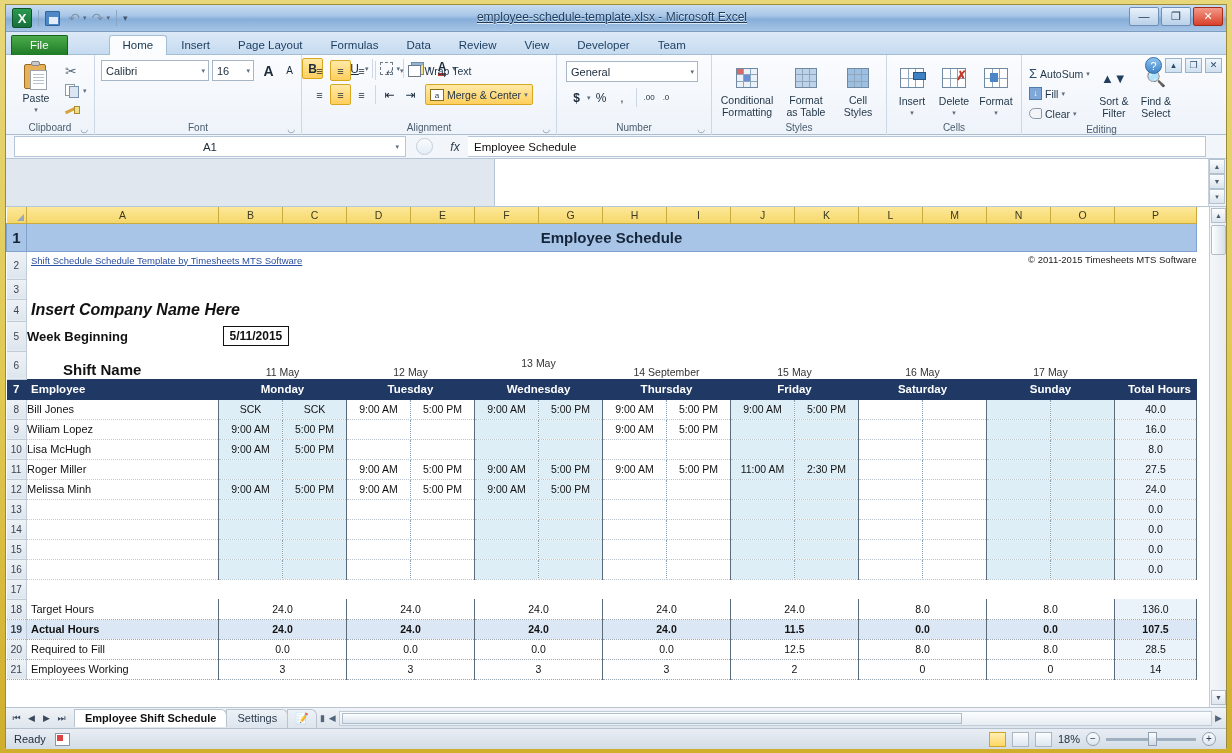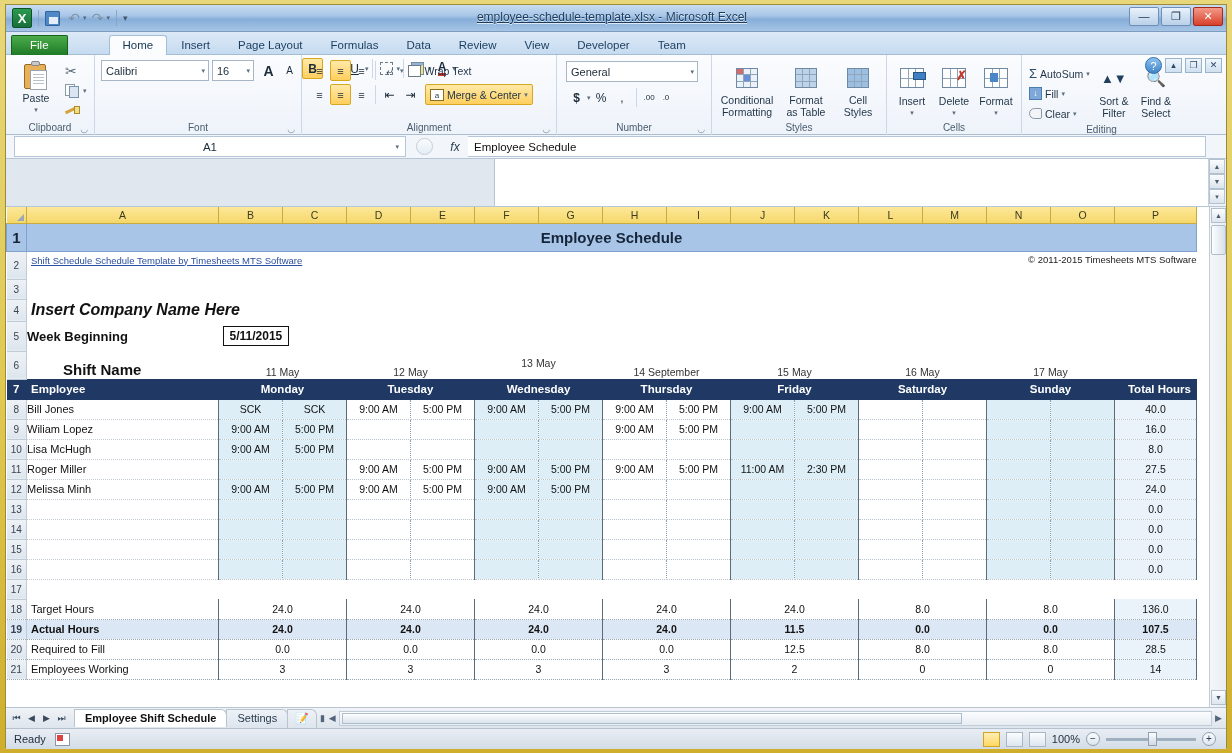--- a/index.html
+++ b/index.html
@@ -1006,21 +1006,21 @@
 
   <div class="statusbar">
     <div class="status-left">
       <span>Ready</span>
       <span class="rec-ico"></span>
     </div>
     <div class="status-right">
       <span class="viewbtn on"></span>
       <span class="viewbtn"></span>
       <span class="viewbtn"></span>
-      <span>100%</span>
+      <span>18%</span>
       <span class="zoomcirc">−</span>
       <span class="zoomtrack">
             <span class="zoomthumb"></span>
           </span>
       <span class="zoomcirc">+</span>
     </div>
   </div>
 
 </div>
 </div>

